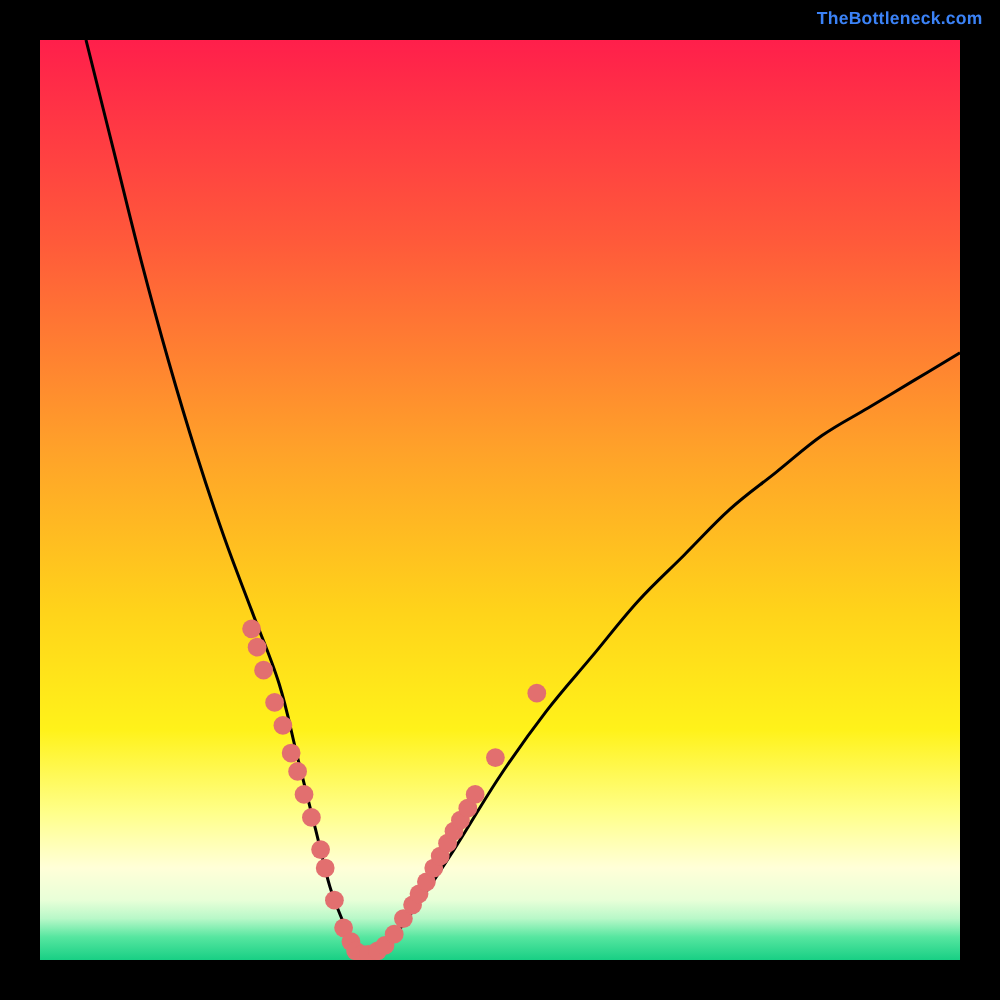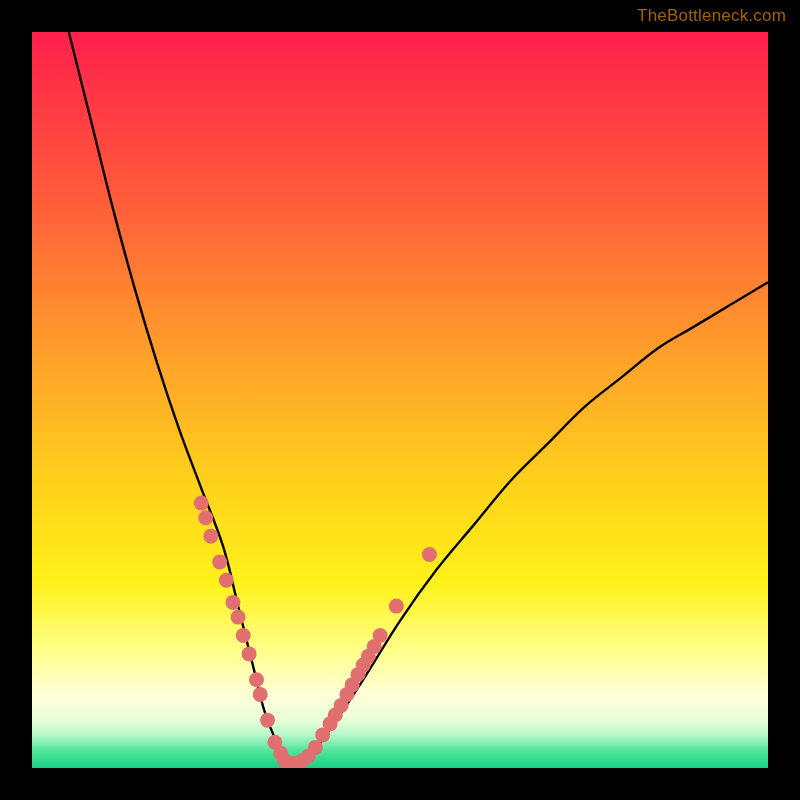--- a/index.html
+++ b/index.html
@@ -38,23 +38,23 @@
     position: absolute;
     top: 0;
     left: 0;
     width: 100%;
     height: 100%;
   }
   .watermark {
     position: absolute;
     top: 6px;
     right: 14px;
-    color: #a16207;
-    font-size: 17px;
-    font-weight: 400;
+    color: #3b82f6;
+    font-size: 14px;
+    font-weight: 700;
     letter-spacing: 0.2px;
   }
 </style>
 </head>
 <body>
 
 <div class="frame">
   <div class="plot-area">
     <svg class="gradient" viewBox="0 0 736 736" preserveAspectRatio="none">
       <defs>

